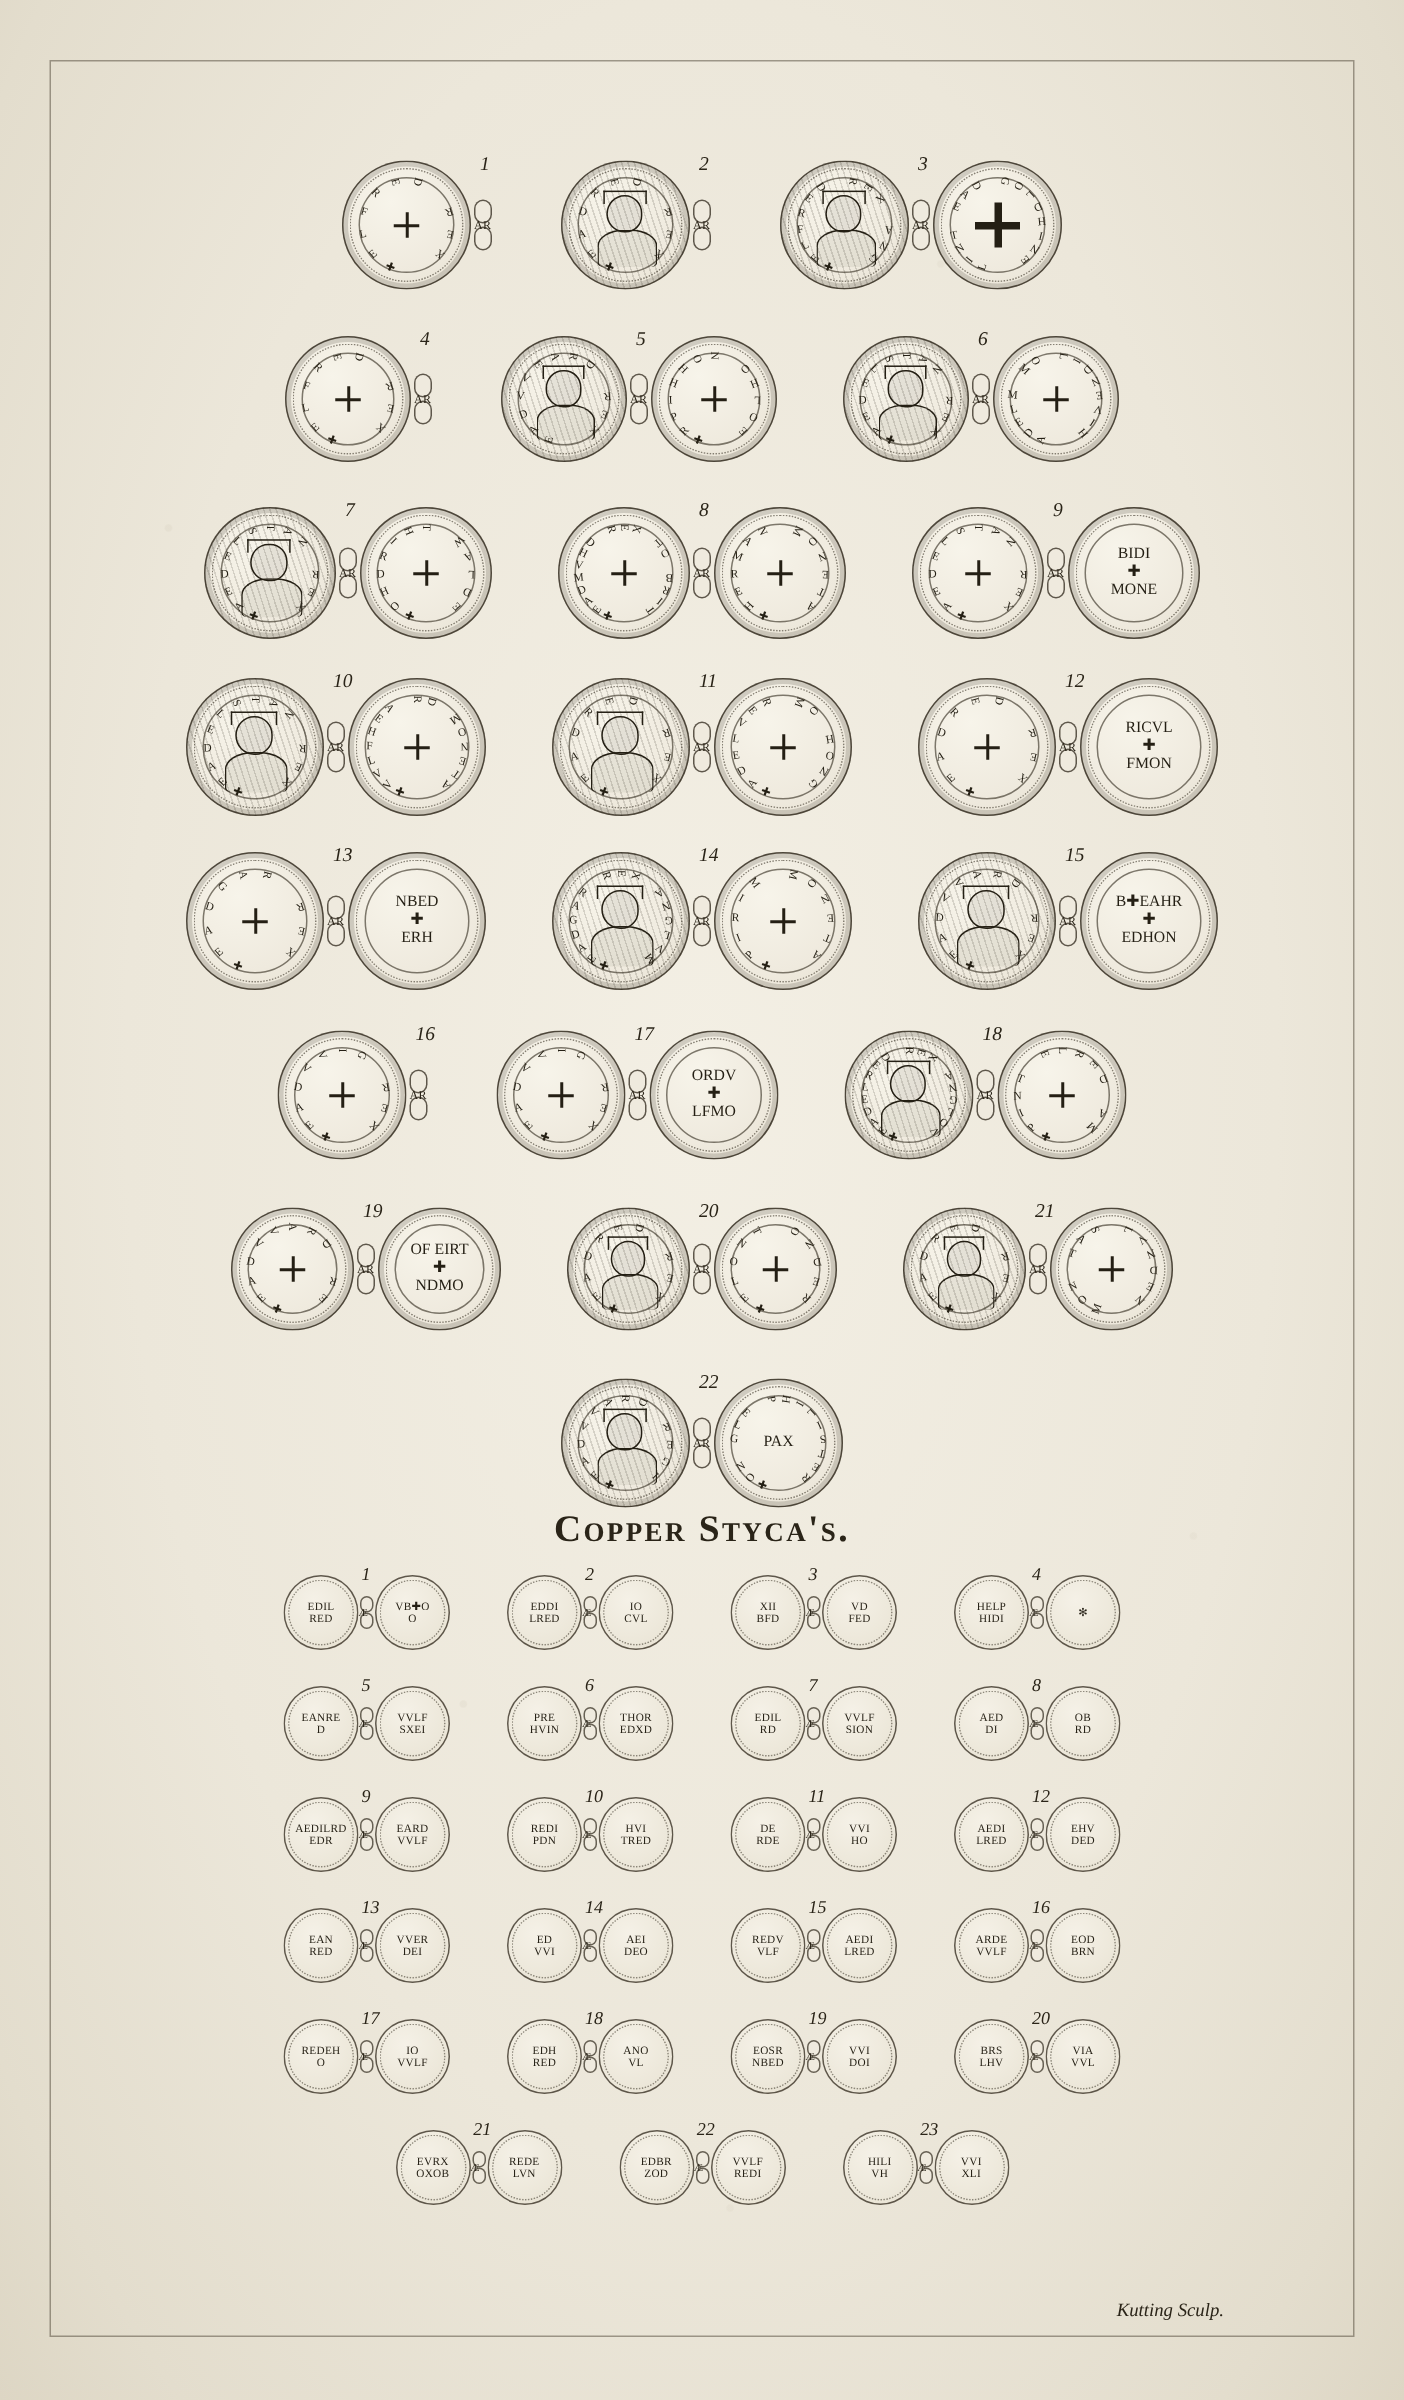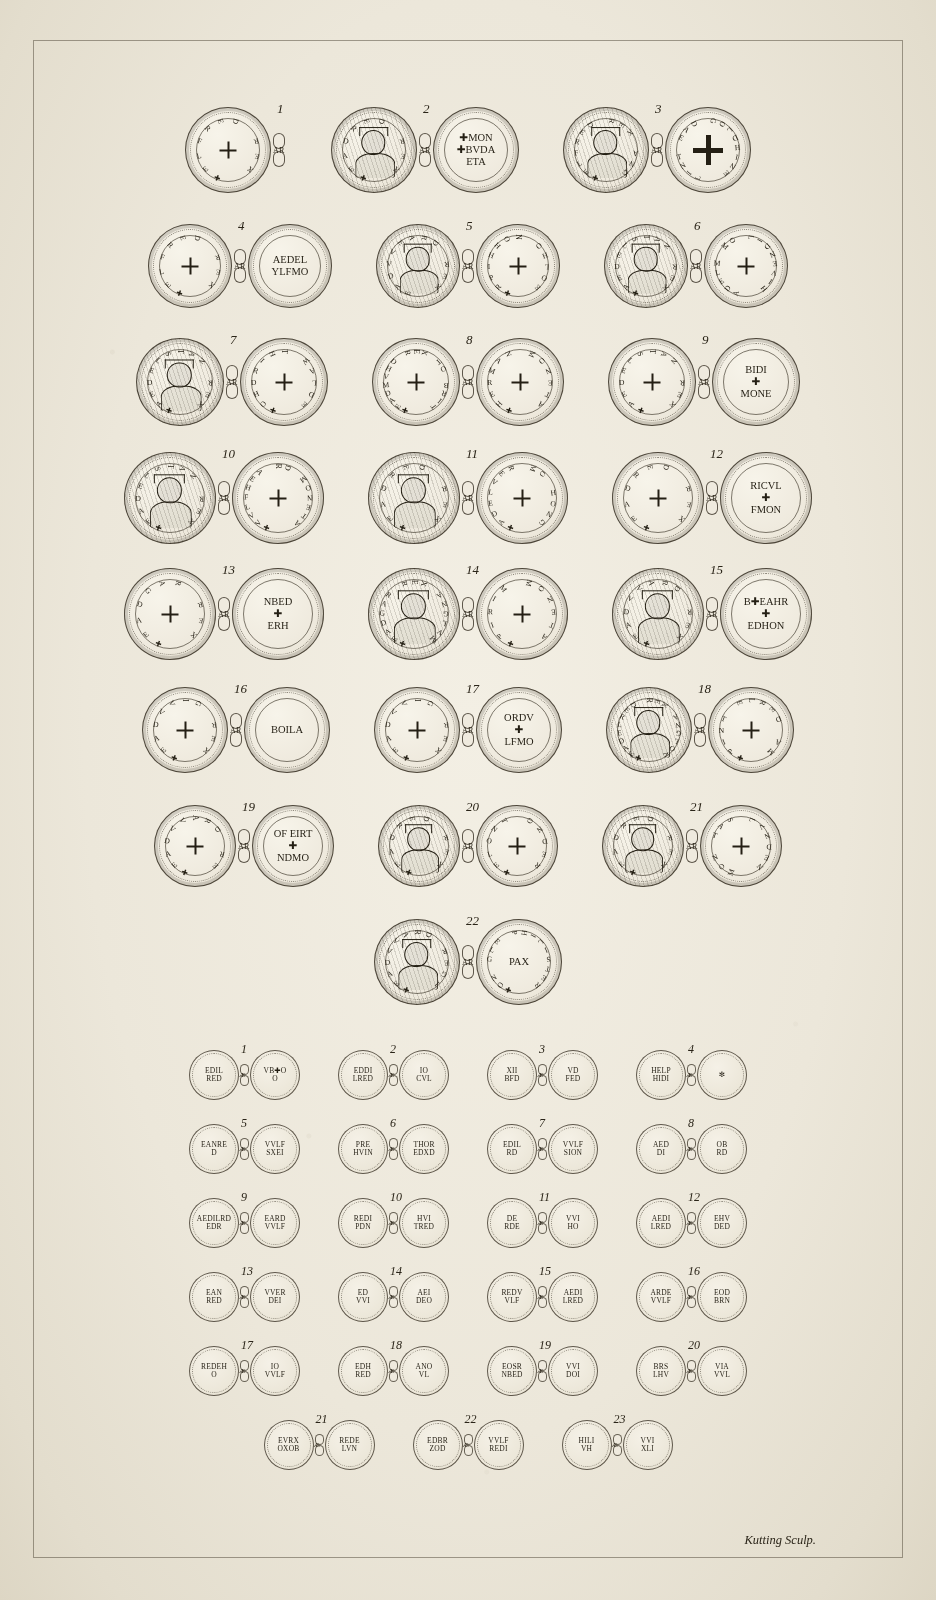--- a/index.html
+++ b/index.html
@@ -293,28 +293,20 @@
               <div class="inner"></div>
               <div class="bust">
                 <div class="crown"></div>
                 <div class="head"></div>
                 <div class="body"></div>
               </div>
               <div class="hatch"></div>
             </div>
             <div class="clasp"></div>
             <div class="metal" style="left: 88px; top: 50%; transform: translateY(-50%);">AR</div>
-            <div class="coin dense" style="width: 86px; height: 86px;">
-              <div class="beads"></div>
-              <div class="legend"></div>
-              <div class="inner"></div>
-              <div class="device" style="font-size: 10.5px;">✚MON
-✚BVDA
-ETA</div>
-            </div>
           </div>
           <div class="pair">
             <div class="num" style="left: 92px; top: -6px;">3</div>
             <div class="coin dense" style="width: 86px; height: 86px;">
               <div class="beads"></div>
               <div class="legend">
                 <span style="transform: rotate(-160deg) translate(0px, -29.67px) rotate(90deg) translate(-50%, -50%); font-size: 7.6px;">✚</span>
                 <span style="transform: rotate(-138.667deg) translate(0px, -29.67px) rotate(90deg) translate(-50%, -50%); font-size: 7.6px;">E</span>
                 <span style="transform: rotate(-117.333deg) translate(0px, -29.67px) rotate(90deg) translate(-50%, -50%); font-size: 7.6px;">L</span>
                 <span style="transform: rotate(-96deg) translate(0px, -29.67px) rotate(90deg) translate(-50%, -50%); font-size: 7.6px;">F</span>
@@ -382,27 +374,20 @@
                 <span style="transform: rotate(43.6364deg) translate(0px, -28.98px) rotate(90deg) translate(-50%, -50%); font-size: 7.6px;"> </span>
                 <span style="transform: rotate(72.7273deg) translate(0px, -28.98px) rotate(90deg) translate(-50%, -50%); font-size: 7.6px;">R</span>
                 <span style="transform: rotate(101.818deg) translate(0px, -28.98px) rotate(90deg) translate(-50%, -50%); font-size: 7.6px;">E</span>
                 <span style="transform: rotate(130.909deg) translate(0px, -28.98px) rotate(90deg) translate(-50%, -50%); font-size: 7.6px;">X</span>
               </div>
               <div class="inner"></div>
               <div class="cross thin"></div>
             </div>
             <div class="clasp"></div>
             <div class="metal" style="left: 86px; top: 50%; transform: translateY(-50%);">AR</div>
-            <div class="coin dense" style="width: 84px; height: 84px;">
-              <div class="beads"></div>
-              <div class="legend"></div>
-              <div class="inner"></div>
-              <div class="device" style="font-size: 10.5px;">AEDEL
-YLFMO</div>
-            </div>
           </div>
           <div class="pair">
             <div class="num" style="left: 90px; top: -6px;">5</div>
             <div class="coin dense" style="width: 84px; height: 84px;">
               <div class="beads"></div>
               <div class="legend">
                 <span style="transform: rotate(-160deg) translate(0px, -28.98px) rotate(90deg) translate(-50%, -50%); font-size: 7.6px;">E</span>
                 <span style="transform: rotate(-135.385deg) translate(0px, -28.98px) rotate(90deg) translate(-50%, -50%); font-size: 7.6px;">A</span>
                 <span style="transform: rotate(-110.769deg) translate(0px, -28.98px) rotate(90deg) translate(-50%, -50%); font-size: 7.6px;">D</span>
                 <span style="transform: rotate(-86.1538deg) translate(0px, -28.98px) rotate(90deg) translate(-50%, -50%); font-size: 7.6px;">V</span>
@@ -928,26 +913,20 @@
                 <span style="transform: rotate(53.3333deg) translate(0px, -29.67px) rotate(90deg) translate(-50%, -50%); font-size: 7.6px;"> </span>
                 <span style="transform: rotate(80deg) translate(0px, -29.67px) rotate(90deg) translate(-50%, -50%); font-size: 7.6px;">R</span>
                 <span style="transform: rotate(106.667deg) translate(0px, -29.67px) rotate(90deg) translate(-50%, -50%); font-size: 7.6px;">E</span>
                 <span style="transform: rotate(133.333deg) translate(0px, -29.67px) rotate(90deg) translate(-50%, -50%); font-size: 7.6px;">X</span>
               </div>
               <div class="inner"></div>
               <div class="cross thin"></div>
             </div>
             <div class="clasp"></div>
             <div class="metal" style="left: 88px; top: 50%; transform: translateY(-50%);">AR</div>
-            <div class="coin dense" style="width: 86px; height: 86px;">
-              <div class="beads"></div>
-              <div class="legend"></div>
-              <div class="inner"></div>
-              <div class="device" style="font-size: 10.5px;">BOILA</div>
-            </div>
           </div>
           <div class="pair">
             <div class="num" style="left: 92px; top: -6px;">17</div>
             <div class="coin dense" style="width: 86px; height: 86px;">
               <div class="beads"></div>
               <div class="legend">
                 <span style="transform: rotate(-160deg) translate(0px, -29.67px) rotate(90deg) translate(-50%, -50%); font-size: 7.6px;">✚</span>
                 <span style="transform: rotate(-133.333deg) translate(0px, -29.67px) rotate(90deg) translate(-50%, -50%); font-size: 7.6px;">E</span>
                 <span style="transform: rotate(-106.667deg) translate(0px, -29.67px) rotate(90deg) translate(-50%, -50%); font-size: 7.6px;">A</span>
                 <span style="transform: rotate(-80deg) translate(0px, -29.67px) rotate(90deg) translate(-50%, -50%); font-size: 7.6px;">D</span>
@@ -1215,20 +1194,21 @@
                 <span style="transform: rotate(122.353deg) translate(0px, -29.67px) rotate(90deg) translate(-50%, -50%); font-size: 7.6px;">E</span>
                 <span style="transform: rotate(141.176deg) translate(0px, -29.67px) rotate(90deg) translate(-50%, -50%); font-size: 7.6px;">R</span>
               </div>
               <div class="inner"></div>
               <div class="device" style="font-size: 10.5px;">PAX</div>
             </div>
           </div>
         </div>
       </div>
 
+    <h1 class="section-title" id="copper-title">Copper Styca's.</h1>
 
     <div class="rows" id="copper-rows">
         <div class="row" style="height: 74px; align-items: center; gap: 38px;">
           <div class="pair">
             <div class="num" style="font-size: 12px; left: 52px; top: -8px;">1</div>
             <div class="styca" style="width: 50px; height: 50px;">
               <div class="beads"></div>
               <div class="glyphs">EDIL
 RED</div>
             </div>

